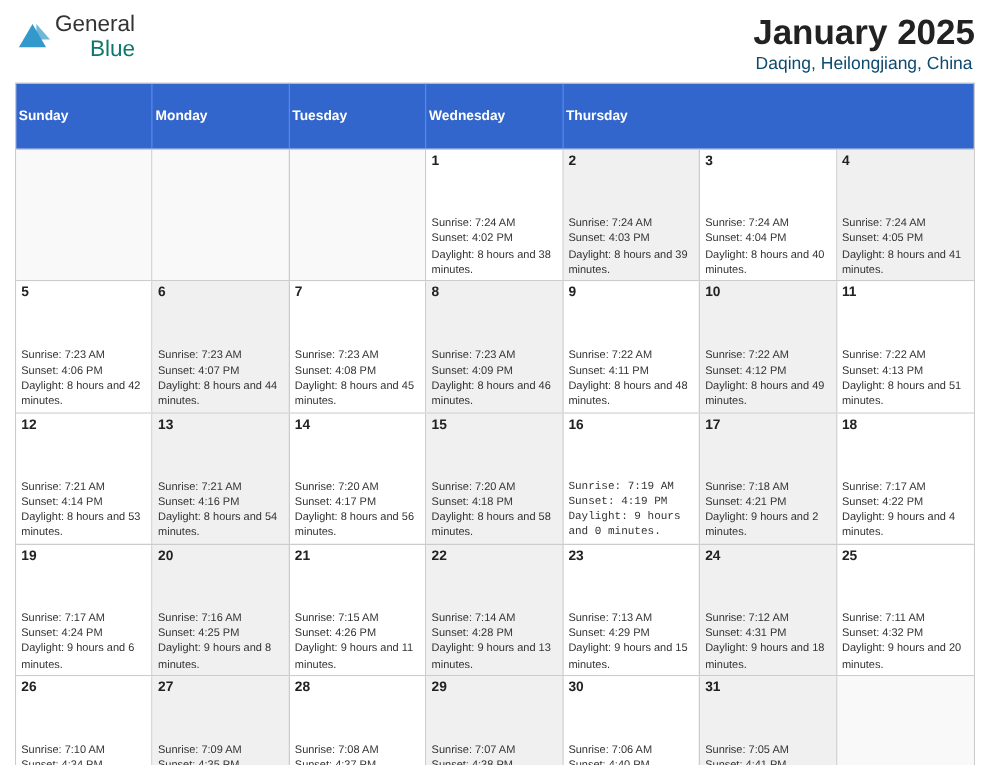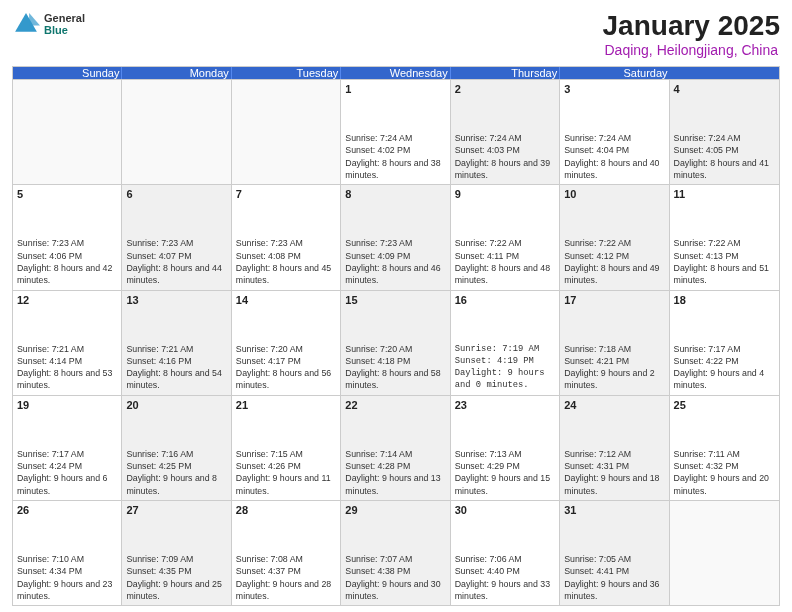--- a/index.html
+++ b/index.html
@@ -24,60 +24,61 @@
       margin-bottom: 8px;
     }
     .logo {
       display: flex;
       align-items: center;
       gap: 4px;
     }
     .logo-text {
       display: flex;
       flex-direction: column;
-      font-size: 11px;
-      font-weight: bold;
+      font-size: 18px;
+      font-weight: normal;
       line-height: 1.1;
+      align-items: flex-end;
     }
     .logo-general { color: #333; }
     .logo-blue { color: #0f766e; }
     .logo-icon {
       width: 28px;
       height: 28px;
     }
     .title-block {
       text-align: center;
     }
     .title-block h1 {
       font-size: 28px;
       font-weight: bold;
       color: #222;
     }
     .title-block h2 {
       font-size: 14px;
       font-weight: normal;
-      color: #a21caf;
+      color: #0c4a6e;
     }
     .calendar {
       flex: 1;
       display: flex;
       flex-direction: column;
       border: 1px solid #ccc;
     }
     .cal-header {
       display: grid;
       grid-template-columns: repeat(7, 1fr);
       background: #3366cc;
     }
     .cal-header-cell {
       color: #fff;
       font-size: 11px;
-      font-weight: normal;
-      text-align: right;
-      padding: 0 2px;
+      font-weight: bold;
+      text-align: left;
+      padding: 20px 2px;
       border-right: 1px solid #5588ee;
     }
     .cal-header-cell:last-child { border-right: none; }
     .cal-body {
       display: flex;
       flex-direction: column;
       flex: 1;
     }
     .cal-row {
       display: grid;
@@ -132,21 +133,20 @@
     </div>
   </div>
 
   <div class="calendar">
     <div class="cal-header" id="cal-header">
         <div class="cal-header-cell">Sunday</div>
         <div class="cal-header-cell">Monday</div>
         <div class="cal-header-cell">Tuesday</div>
         <div class="cal-header-cell">Wednesday</div>
         <div class="cal-header-cell">Thursday</div>
-        <div class="cal-header-cell">Saturday</div>
       </div>
     <div class="cal-body" id="cal-body">
         <div class="cal-row">
           <div class="cal-cell empty"></div>
           <div class="cal-cell empty"></div>
           <div class="cal-cell empty"></div>
           <div class="cal-cell">
             <div class="day-num">1</div>
             <div class="cell-text" style="white-space: pre-line;">Sunrise: 7:24 AM
 Sunset: 4:02 PM

